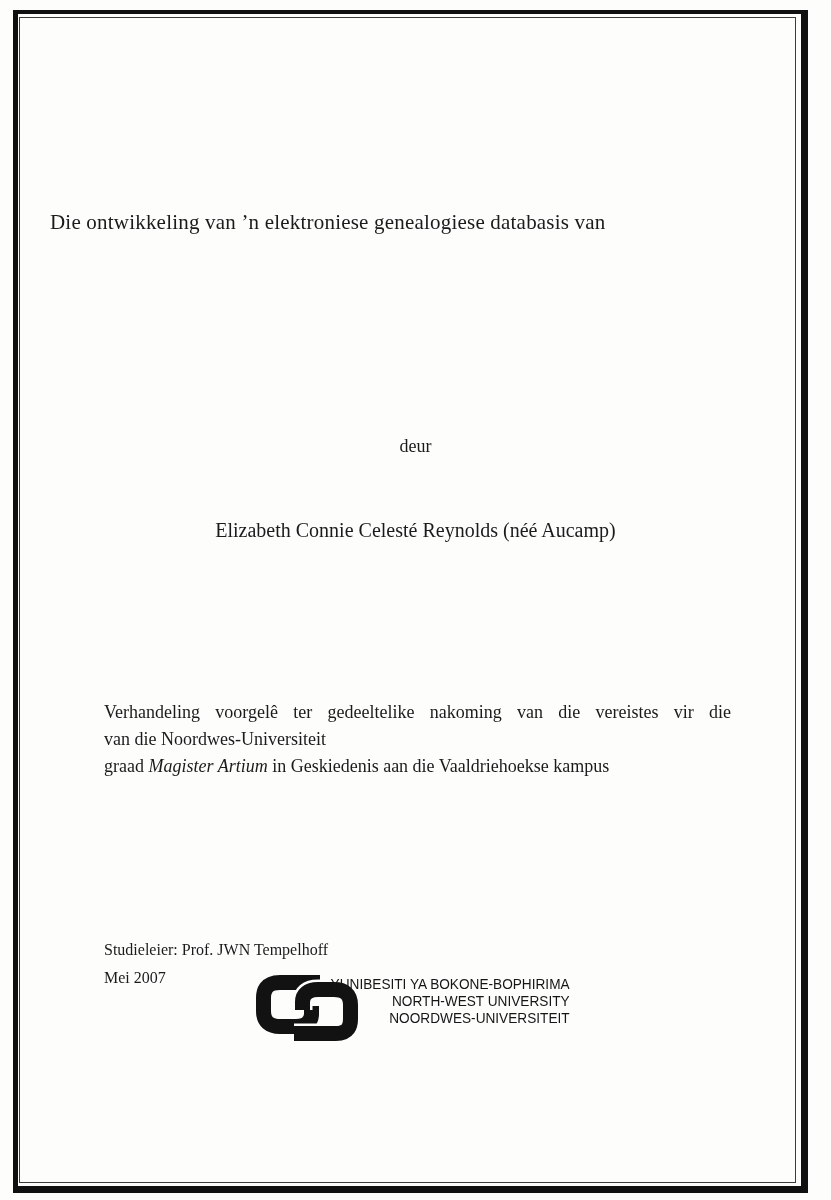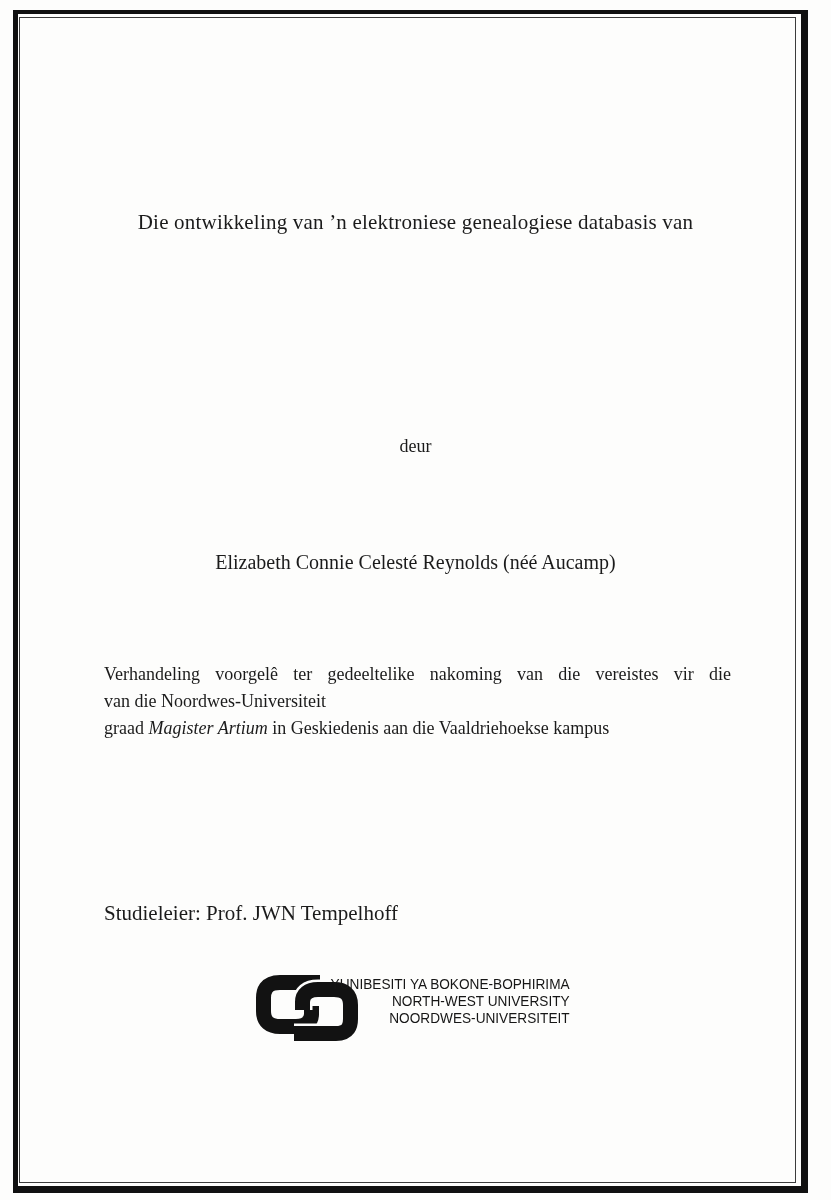--- a/index.html
+++ b/index.html
@@ -23,54 +23,53 @@
   .frame-inner {
     position: absolute;
     left: 19px; top: 17px;
     width: 777px; height: 1166px;
     box-sizing: border-box;
     border: 1px solid #3c3c3c;
   }
   .title-block {
     position: absolute;
     top: 202px; left: 50px; right: 50px;
-    text-align: center;
     font-size: 21px;
     line-height: 41px;
     letter-spacing: 0.2px;
   }
   .byline {
     position: absolute;
     top: 436px; left: 0; right: 0;
     text-align: center;
     font-size: 18px;
   }
   .author {
     position: absolute;
     top: 519px; left: 0; right: 0;
     text-align: center;
     font-size: 20px;
-    margin-top: 32px;
   }
   .submission {
     position: absolute;
     top: 661px; left: 104px;
     width: 627px;
     font-size: 18px;
     line-height: 27px;
   }
   .submission .justified {
     text-align: justify;
     text-align-last: justify;
+    margin-top: 38px;
   }
   .submission .italic { font-style: italic; }
   .supervisor-block {
     position: absolute;
-    top: 900px; left: 104px;
-    font-size: 21px;
+    top: 936px; left: 104px;
+    font-size: 16px;
     line-height: 27.5px;
   }
   .logo-mark {
     position: absolute;
     left: 256px; top: 964px;
     width: 102px; height: 88px;
   }
   .logo-text {
     position: absolute;
     right: 261px; top: 975px;
@@ -99,20 +98,21 @@
 <div class="author">Elizabeth Connie Celesté Reynolds (néé Aucamp)</div>
 
 <div class="submission">
   <div class="justified">Verhandeling voorgelê ter gedeeltelike nakoming van die vereistes vir die</div>
   <div>van die Noordwes-Universiteit</div>
   <div><span>graad </span><span class="italic">Magister Artium</span><span> in Geskiedenis aan die Vaaldriehoekse kampus</span></div>
 </div>
 
 <div class="supervisor-block">
   <div>Studieleier: Prof. JWN Tempelhoff</div>
+  <div>Mei 2007</div>
 </div>
 
 <svg class="logo-mark" viewBox="0 0 102 88" xmlns="http://www.w3.org/2000/svg" aria-hidden="true">
 
   <path d="M 64 18.5 L 24 18.5 C 9 18.5 7.5 28 7.5 34 L 7.5 47 C 7.5 58 14 62.5 24 62.5 L 40 62.5 C 50 62.5 55.5 58 55.5 50 L 55.5 42" fill="none" stroke="#121212" stroke-width="15" stroke-linecap="butt"></path>
 
   <path d="M 38 69.5 L 80 69.5 C 93 69.5 94.5 61 94.5 55 L 94.5 41 C 94.5 30 88 25.5 78 25.5 L 62 25.5 C 52 25.5 46.5 30 46.5 38 L 46.5 46" fill="none" stroke="#fdfdfc" stroke-width="20" stroke-linecap="butt"></path>
 
   <path d="M 38 69.5 L 80 69.5 C 93 69.5 94.5 61 94.5 55 L 94.5 41 C 94.5 30 88 25.5 78 25.5 L 62 25.5 C 52 25.5 46.5 30 46.5 38 L 46.5 46" fill="none" stroke="#121212" stroke-width="15" stroke-linecap="butt"></path>
 </svg>

